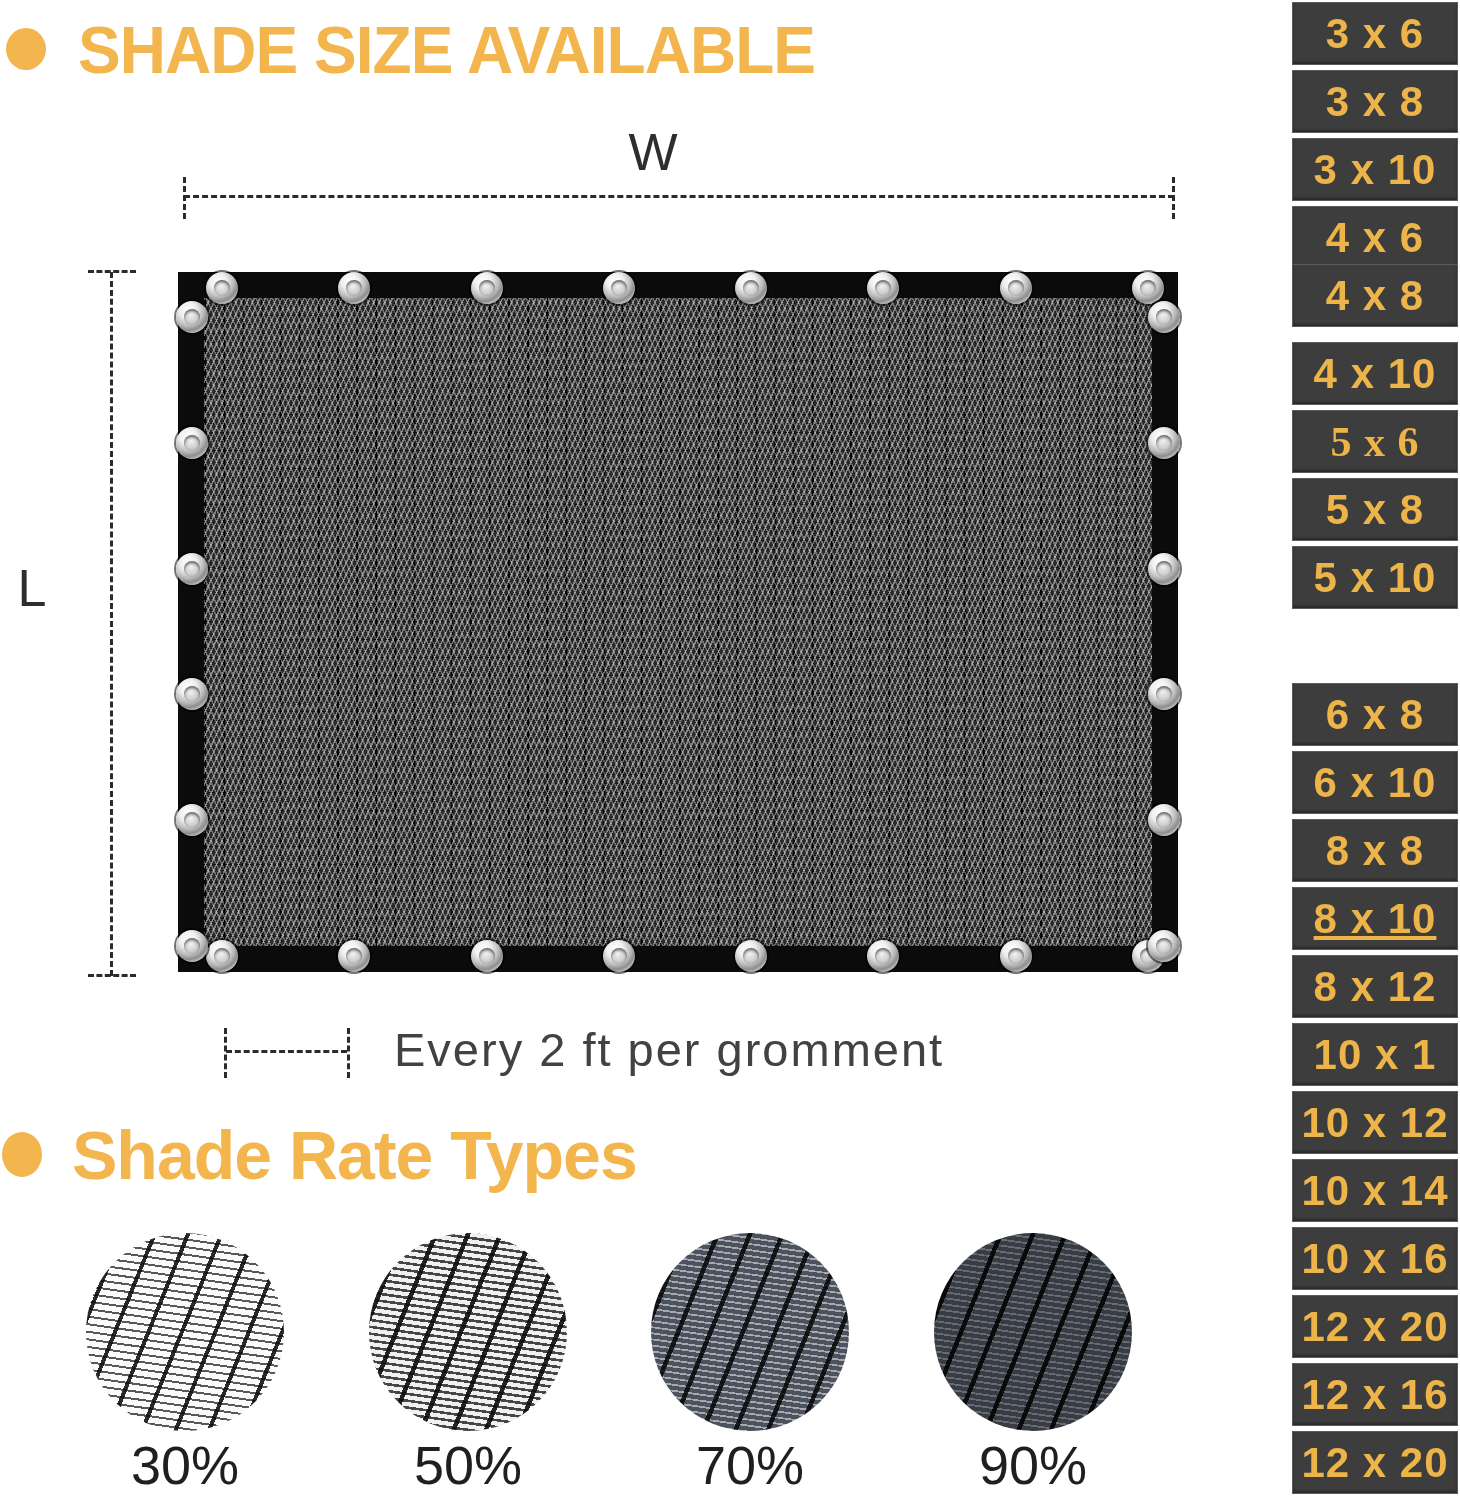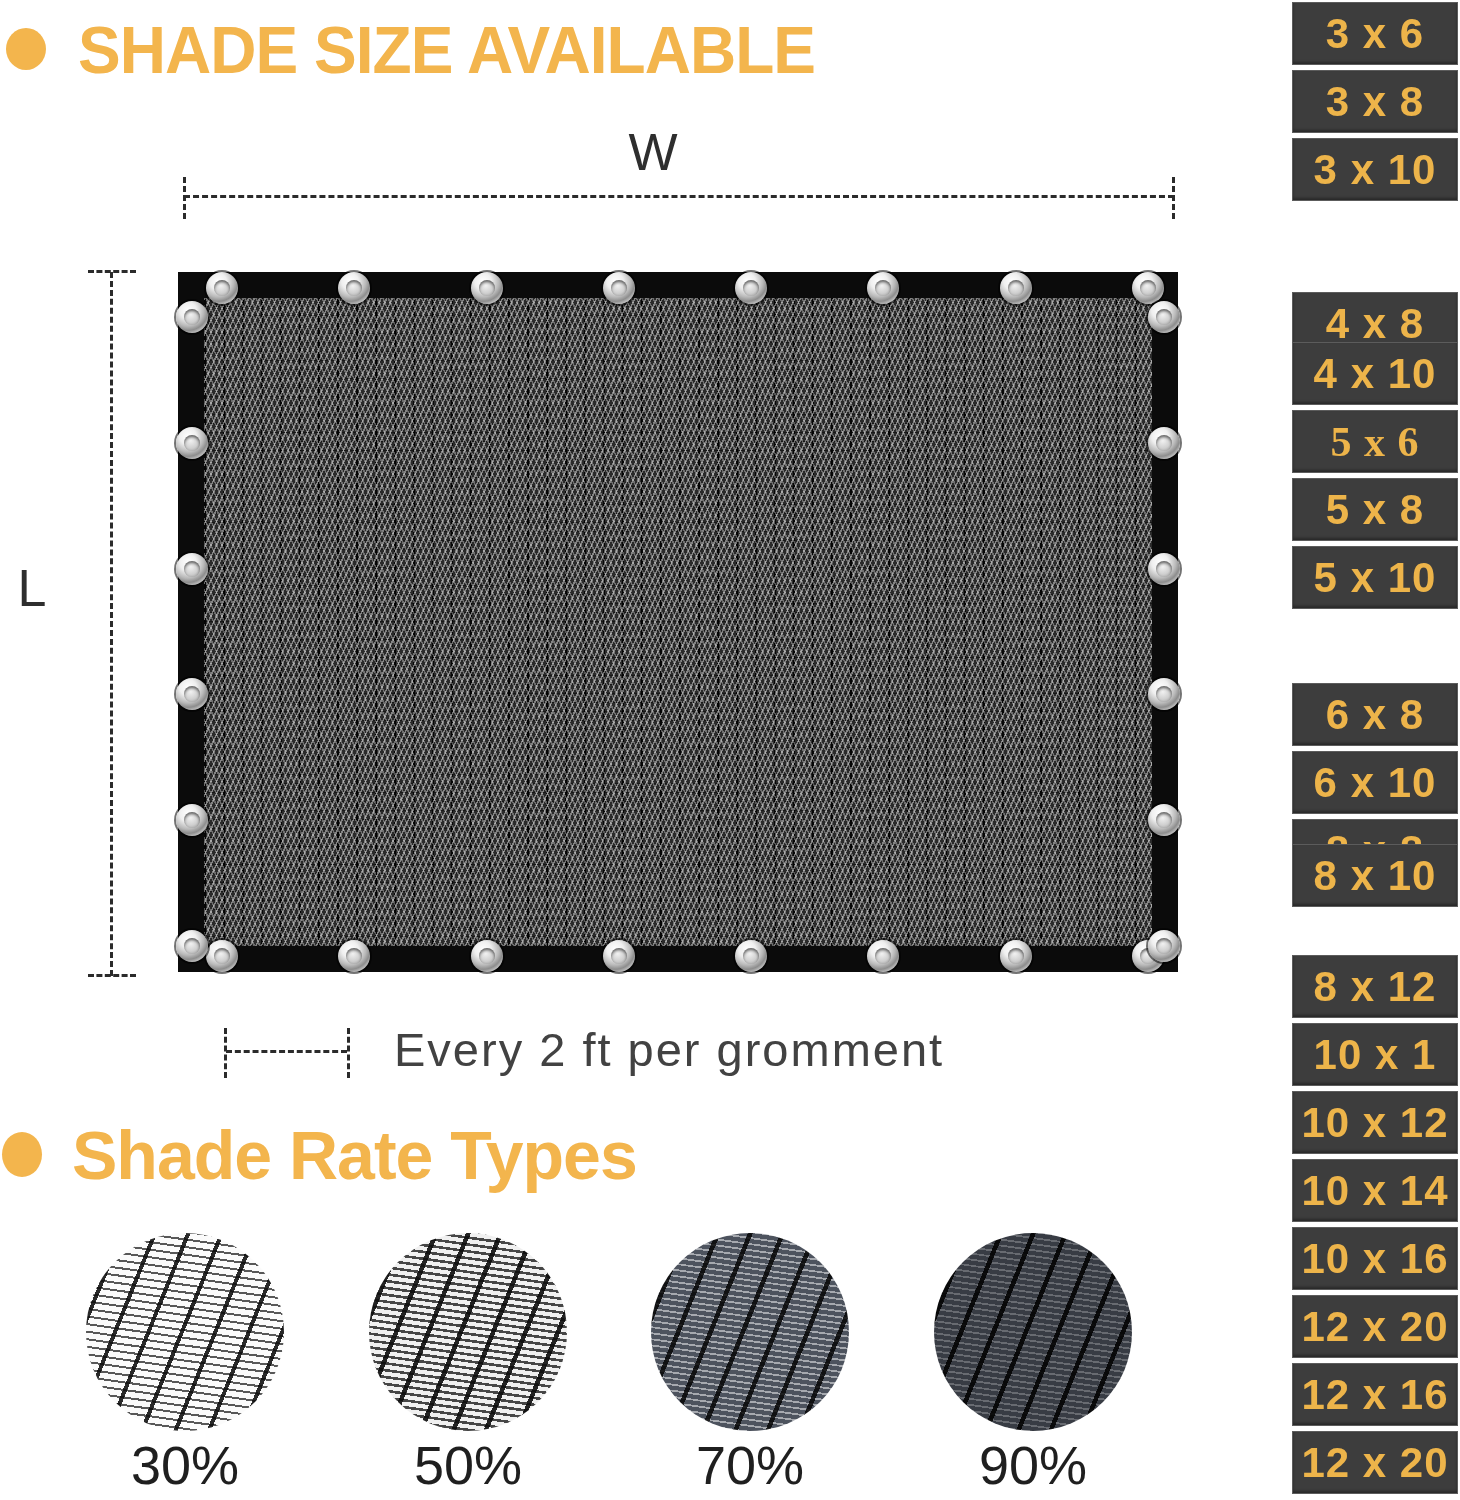--- a/index.html
+++ b/index.html
@@ -180,29 +180,30 @@
       <div class="swatch r70" style="left: 651px;"></div>
       <div class="rate-label" style="left: 651px;">70%</div>
       <div class="swatch r90" style="left: 934px;"></div>
       <div class="rate-label" style="left: 934px;">90%</div>
     </div>
 
   <div class="size-list" id="size-list">
       <div class="size-item" style="top: 2px;">3 x 6</div>
       <div class="size-item" style="top: 70px;">3 x 8</div>
       <div class="size-item" style="top: 138px;">3 x 10</div>
-      <div class="size-item" style="top: 292px;">4 x 8</div>
+      <div class="size-item" style="top: 206px;">4 x 6</div>
+      <div class="size-item" style="top: 264px;">4 x 8</div>
       <div class="size-item" style="top: 342px;">4 x 10</div>
       <div class="size-item" style="top: 410px; font-family: Liberation Serif, serif;">5 x 6</div>
       <div class="size-item" style="top: 478px;">5 x 8</div>
       <div class="size-item" style="top: 546px;">5 x 10</div>
       <div class="size-item" style="top: 683px;">6 x 8</div>
       <div class="size-item" style="top: 751px;">6 x 10</div>
       <div class="size-item" style="top: 819px;">8 x 8</div>
-      <div class="size-item" style="top: 844px;">8 x 10</div>
+      <div class="size-item" style="top: 887px; text-decoration: underline;">8 x 10</div>
       <div class="size-item" style="top: 955px;">8 x 12</div>
       <div class="size-item" style="top: 1023px;">10 x 1</div>
       <div class="size-item" style="top: 1091px;">10 x 12</div>
       <div class="size-item" style="top: 1159px;">10 x 14</div>
       <div class="size-item" style="top: 1227px;">10 x 16</div>
       <div class="size-item" style="top: 1295px;">12 x 20</div>
       <div class="size-item" style="top: 1363px;">12 x 16</div>
       <div class="size-item" style="top: 1431px;">12 x 20</div>
     </div>
 

